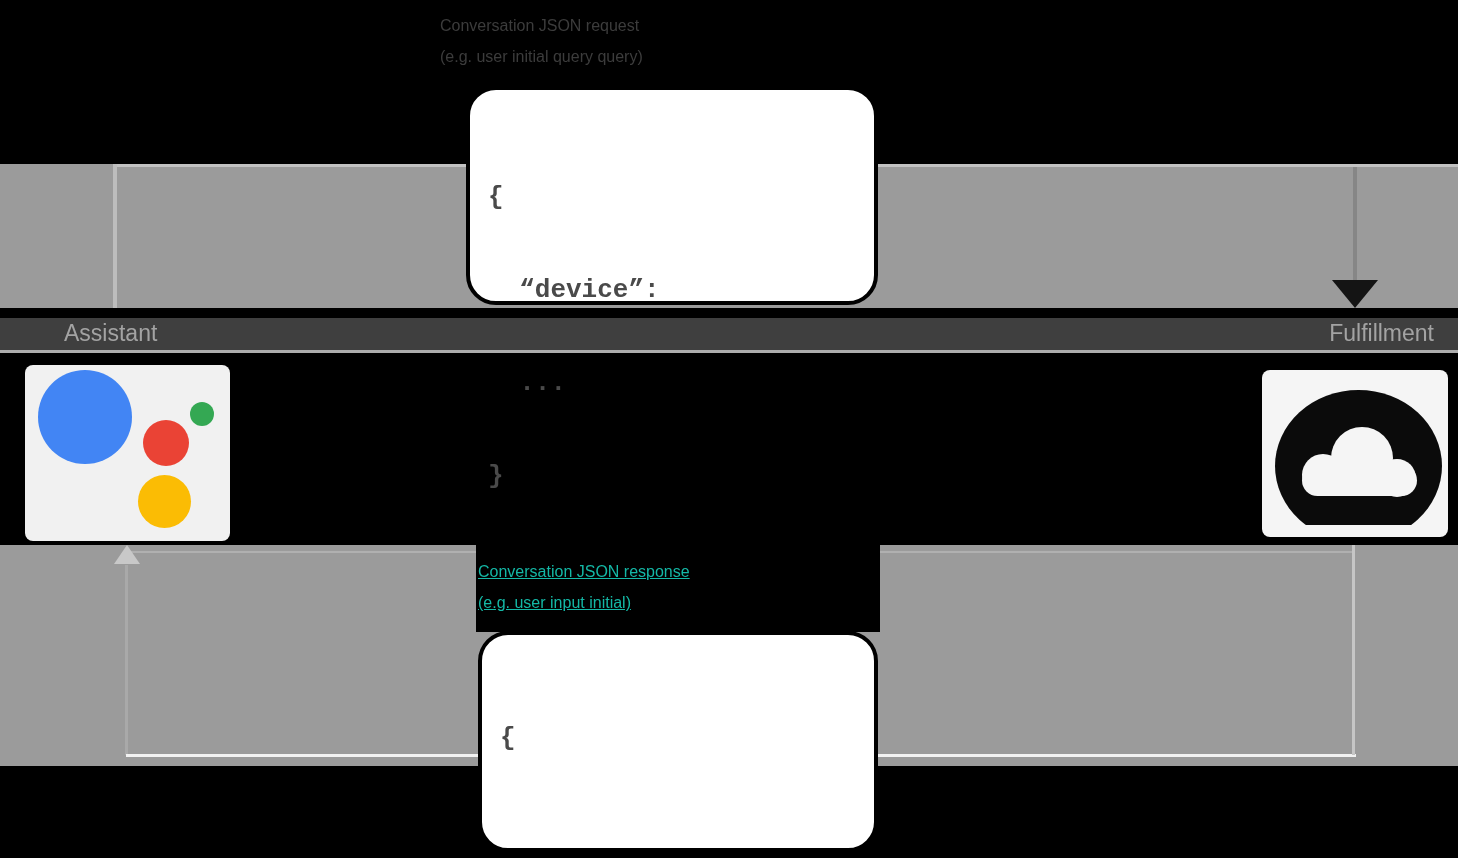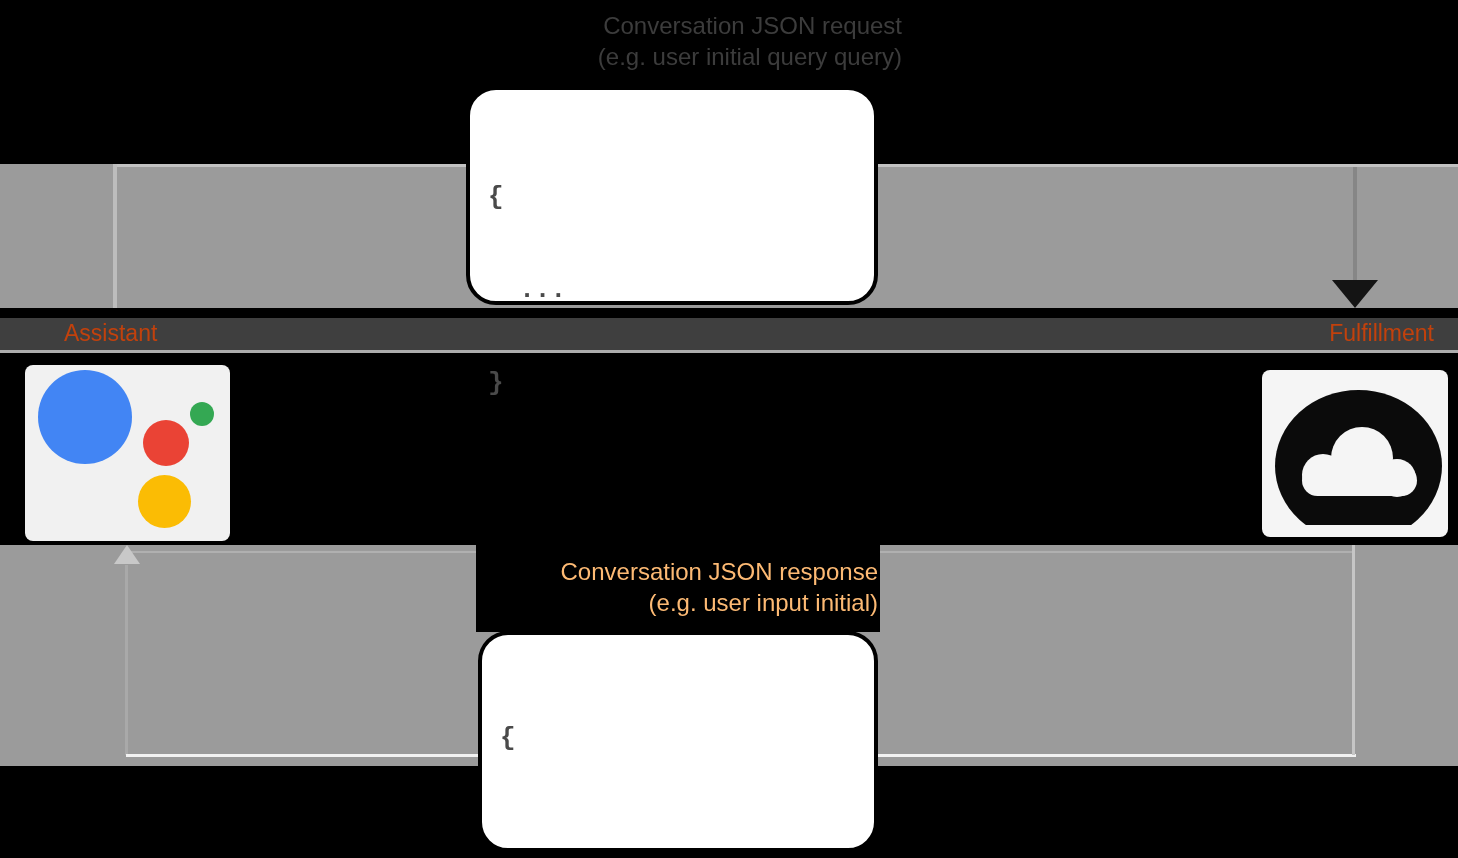--- a/index.html
+++ b/index.html
@@ -1,22 +1,22 @@
 <!DOCTYPE html>
 <html><head>
 <meta charset="utf-8">
 <style>
   html,body{margin:0;padding:0;background:#000;}
   #canvas{position:relative;width:1458px;height:858px;background:#000;overflow:hidden;
           font-family:"Liberation Sans",sans-serif;}
 
   
-  .flow-label{position:absolute;text-align:right;color:#3c3c3c;font-size:24px;line-height:31px;z-index:6;}
+  .flow-label{position:absolute;text-align:left;color:#3c3c3c;font-size:16px;line-height:31px;z-index:6;}
   #request-label{left:440px;top:10px;width:462px;}
-  #response-label{left:478px;top:556px;width:400px;color:#fdba74;}
+  #response-label{left:478px;top:556px;width:400px;color:#14b8a6;text-decoration:underline;}
 
   
   .band{position:absolute;left:0;width:1458px;background:#9b9b9b;z-index:1;}
   #request-band{top:164px;height:144px;}
   #response-band{top:545px;height:221px;}
 
   .band-line{position:absolute;z-index:2;}
   #request-shaft-top{left:115px;top:164px;width:1343px;height:3px;background:#c2c2c2;}
   #request-shaft-left{left:113px;top:164px;width:4px;height:144px;background:#bdbdbd;}
   #request-shaft-right{left:1353px;top:167px;width:4px;height:115px;background:#868686;}
@@ -29,21 +29,21 @@
     border-left:23px solid transparent;border-right:23px solid transparent;border-top:28px solid #141414;}
   .arrow-up{position:absolute;left:114px;top:545px;width:0;height:0;z-index:3;
     border-left:13px solid transparent;border-right:13px solid transparent;border-bottom:19px solid #c8c8c8;}
 
   
   #response-hole{position:absolute;left:476px;top:545px;width:404px;height:87px;background:#000;z-index:4;}
 
   
   #actor-band{position:absolute;left:0;top:318px;width:1458px;height:32px;background:#3f3f3f;z-index:2;}
   #actor-band-underline{position:absolute;left:0;top:350px;width:1458px;height:3px;background:#adadad;z-index:2;}
-  .actor-label{position:absolute;top:320px;font-size:23px;color:#c2410c;font-weight:500;z-index:3;}
+  .actor-label{position:absolute;top:320px;font-size:23px;color:#a3a3a3;font-weight:500;z-index:3;}
   #assistant-label{left:64px;}
   #fulfillment-label{right:24px;}
 
   
   .icon-card{position:absolute;border-radius:8px;z-index:5;}
   #assistant-card{left:25px;top:365px;width:205px;height:176px;background:#f1f1f1;}
   #fulfillment-card{left:1262px;top:370px;width:186px;height:167px;background:#f5f5f5;}
 
   .circle{position:absolute;border-radius:50%;}
   #ga-blue{left:13px;top:5px;width:94px;height:94px;background:#4285F4;}
@@ -114,20 +114,21 @@
   <div class="arrow-up"></div>
   <div id="response-hole"></div>
 
   <div id="response-label" class="flow-label">
     <div>Conversation JSON response</div>
     <div>(e.g. user input initial)</div>
   </div>
 
   <div id="request-box" class="json-box">
     <div class="code-line">{</div>
+    <div class="code-line">  “device”:</div>
     <div class="code-line">  ...</div>
     <div class="code-line">}</div>
   </div>
 
   <div id="response-box" class="json-box">
     <div class="code-line">{</div>
     
     
     
   </div>

